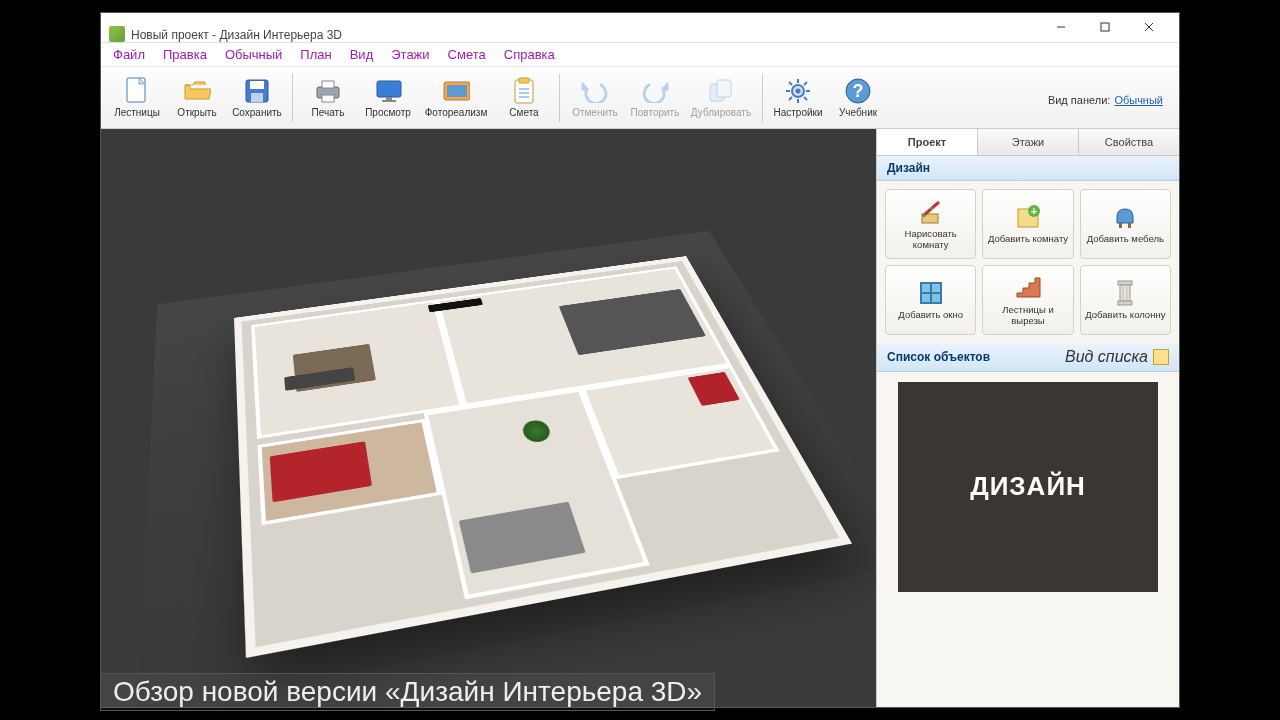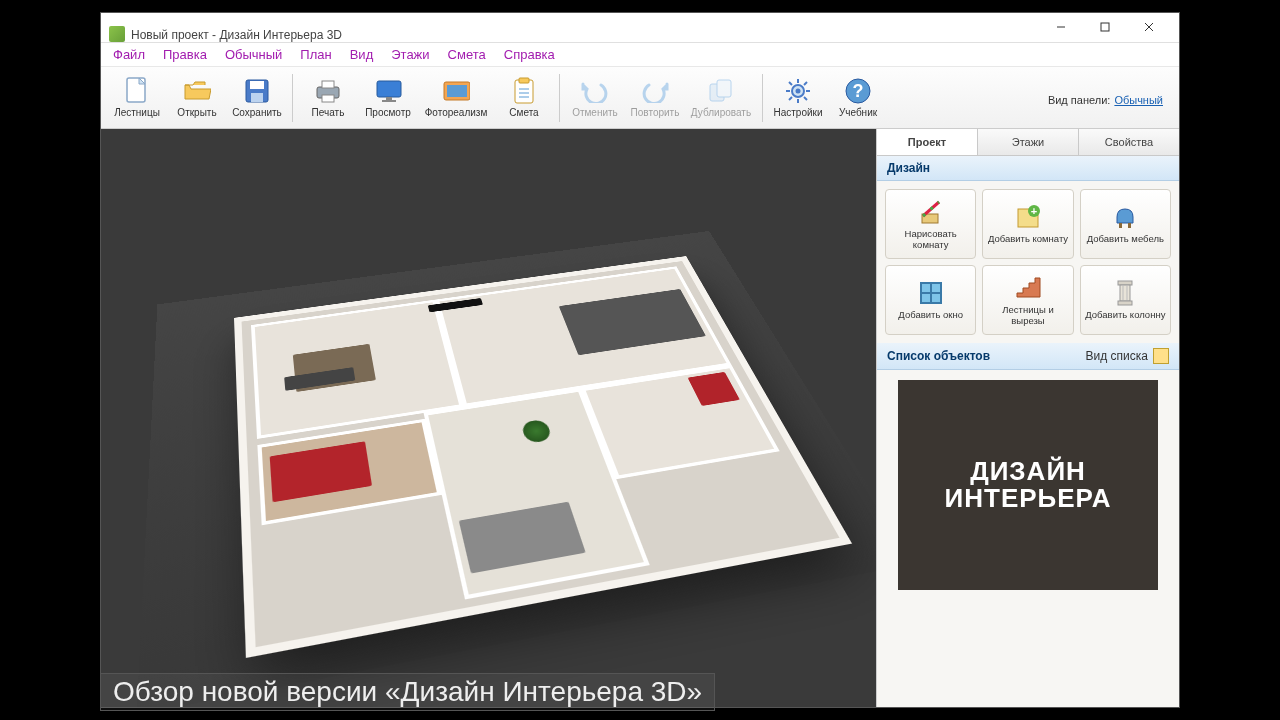--- a/index.html
+++ b/index.html
@@ -148,21 +148,21 @@
   background:linear-gradient(#eaf3fb,#d2e6f7);
   padding:5px 10px;
   font-size:12px;
   font-weight:600;
   color:#063a6b;
   border-bottom:1px solid #b3cee5;
   display:flex;
   align-items:center;
   justify-content:space-between;
 }
-.panel-section-header .small { font-weight:400; font-size:12px; color:#333; }
+.panel-section-header .small { font-weight:400; font-size:16px; color:#333;font-style:italic; }
 
 .design-grid {
   display:grid;
   grid-template-columns:repeat(3,1fr);
   gap:6px;
   padding:8px;
   background:#f7f6f3;
 }
 .design-btn {
   background:linear-gradient(#fff,#f2f0eb);
@@ -496,21 +496,20 @@
           <span>Список объектов</span>
           <span style="display:flex;align-items:center;gap:5px;">
             <span class="small">Вид списка</span>
             <span class="list-icon-btn"></span>
           </span>
         </div>
 
         <div class="object-list-area">
           <div class="promo-box">
             <div class="promo-text1">ДИЗАЙН</div>
-            <div class="promo-text1">ИНТЕРЬЕРА</div>
           </div>
         </div>
 
       </div>
     </div>
 
   </div>
 
   <div class="black-bottom"></div>
 </div>

